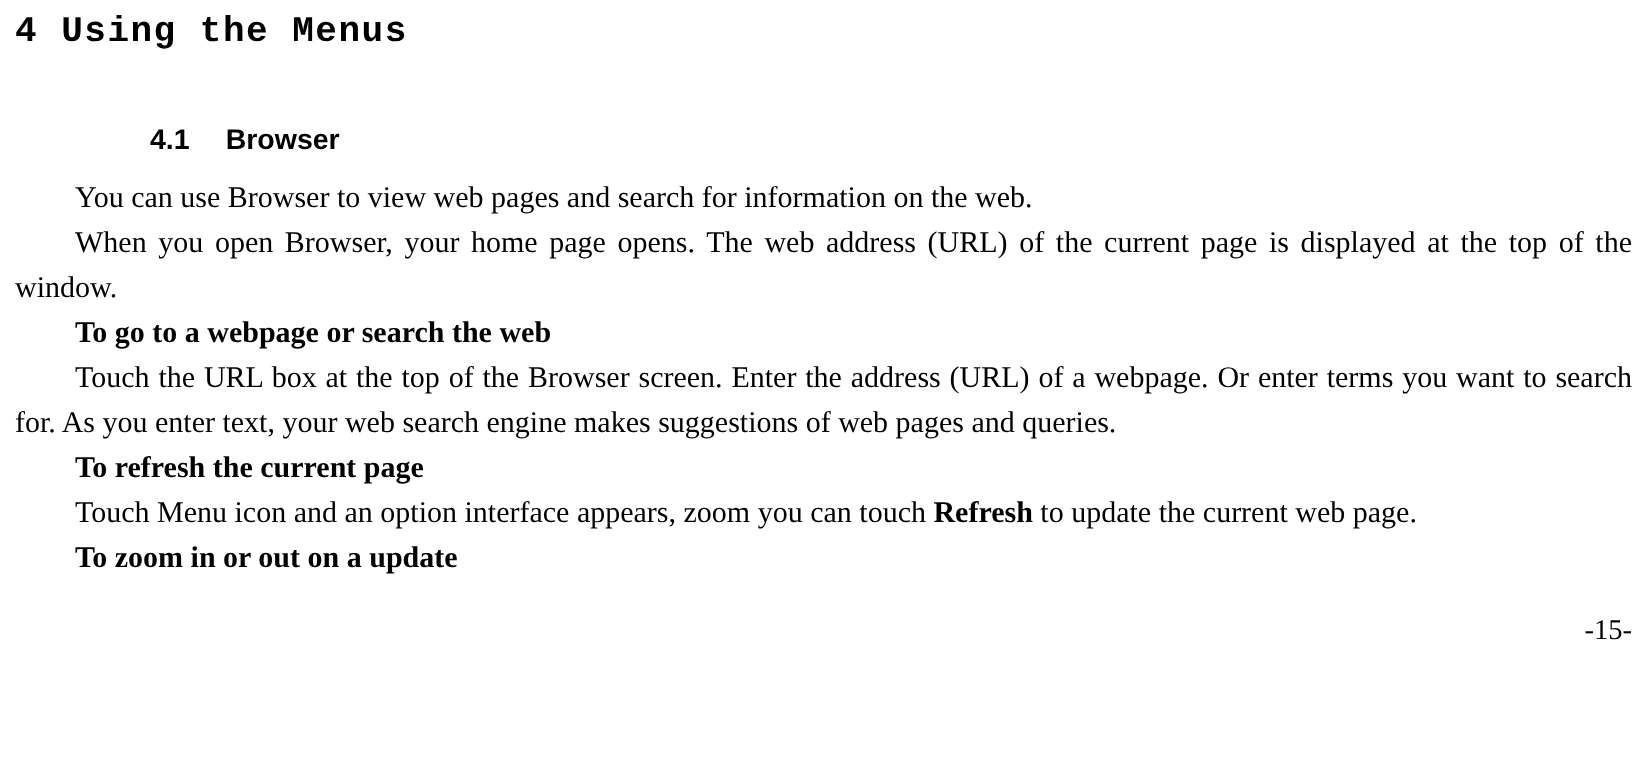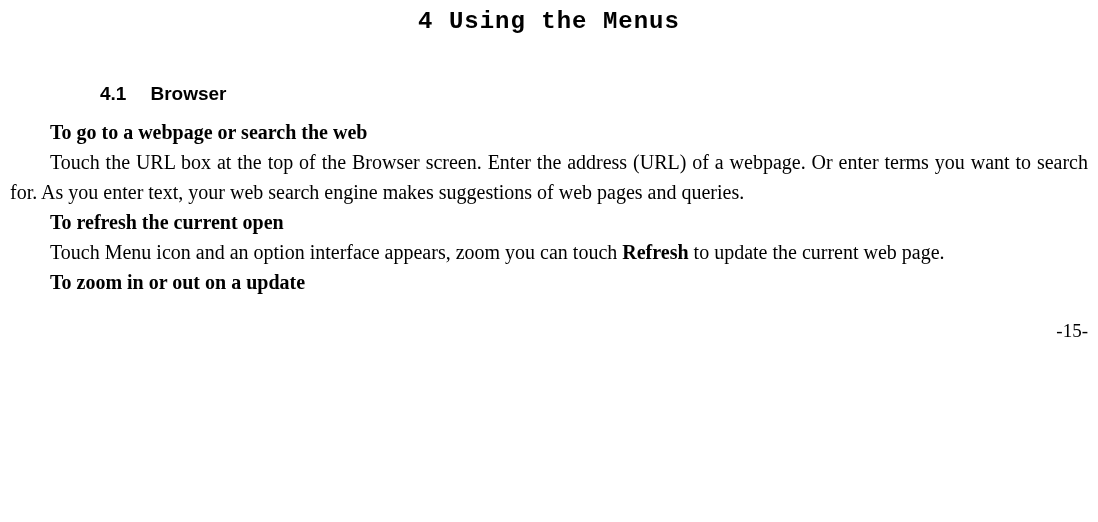--- a/index.html
+++ b/index.html
@@ -14,21 +14,20 @@
     background: #fff;
     overflow: hidden;
   }
   .page {
     padding: 4px 10px 0 10px;
   }
   .chapter-title {
     font-family: "Courier New", monospace;
     font-weight: bold;
     font-size: 24px;
-    text-align: center;
     letter-spacing: 1px;
     margin-bottom: 40px;
   }
   .section-heading {
     font-family: Arial, sans-serif;
     font-weight: bold;
     font-size: 19px;
     margin-left: 90px;
     margin-bottom: 8px;
   }
@@ -56,27 +55,29 @@
 <body>
 
 <div class="page">
 
   <div class="chapter-title">4 Using the Menus</div>
 
   <div class="section-heading">
     <span class="num">4.1</span><span>Browser</span>
   </div>
 
+  <p class="para indent">You can use Browser to view web pages and search for information on the web.</p>
 
+  <p class="para indent">When you open Browser, your home page opens. The web address (URL) of the current page is displayed at the top of the window.</p>
 
   <p class="para indent bold">To go to a webpage or search the web</p>
 
   <p class="para indent">Touch the URL box at the top of the Browser screen. Enter the address (URL) of a webpage. Or enter terms you want to search for. As you enter text, your web search engine makes suggestions of web pages and queries.</p>
 
-  <p class="para indent bold">To refresh the current open</p>
+  <p class="para indent bold">To refresh the current page</p>
 
   <p class="para indent"><span>Touch Menu icon and an option interface appears, zoom you can touch </span><span class="bold">Refresh</span><span> to update the current web page.</span></p>
 
   <p class="para indent bold">To zoom in or out on a update</p>
 
   <div class="footer">-15-</div>
 
 </div>
 
 </body></html>

